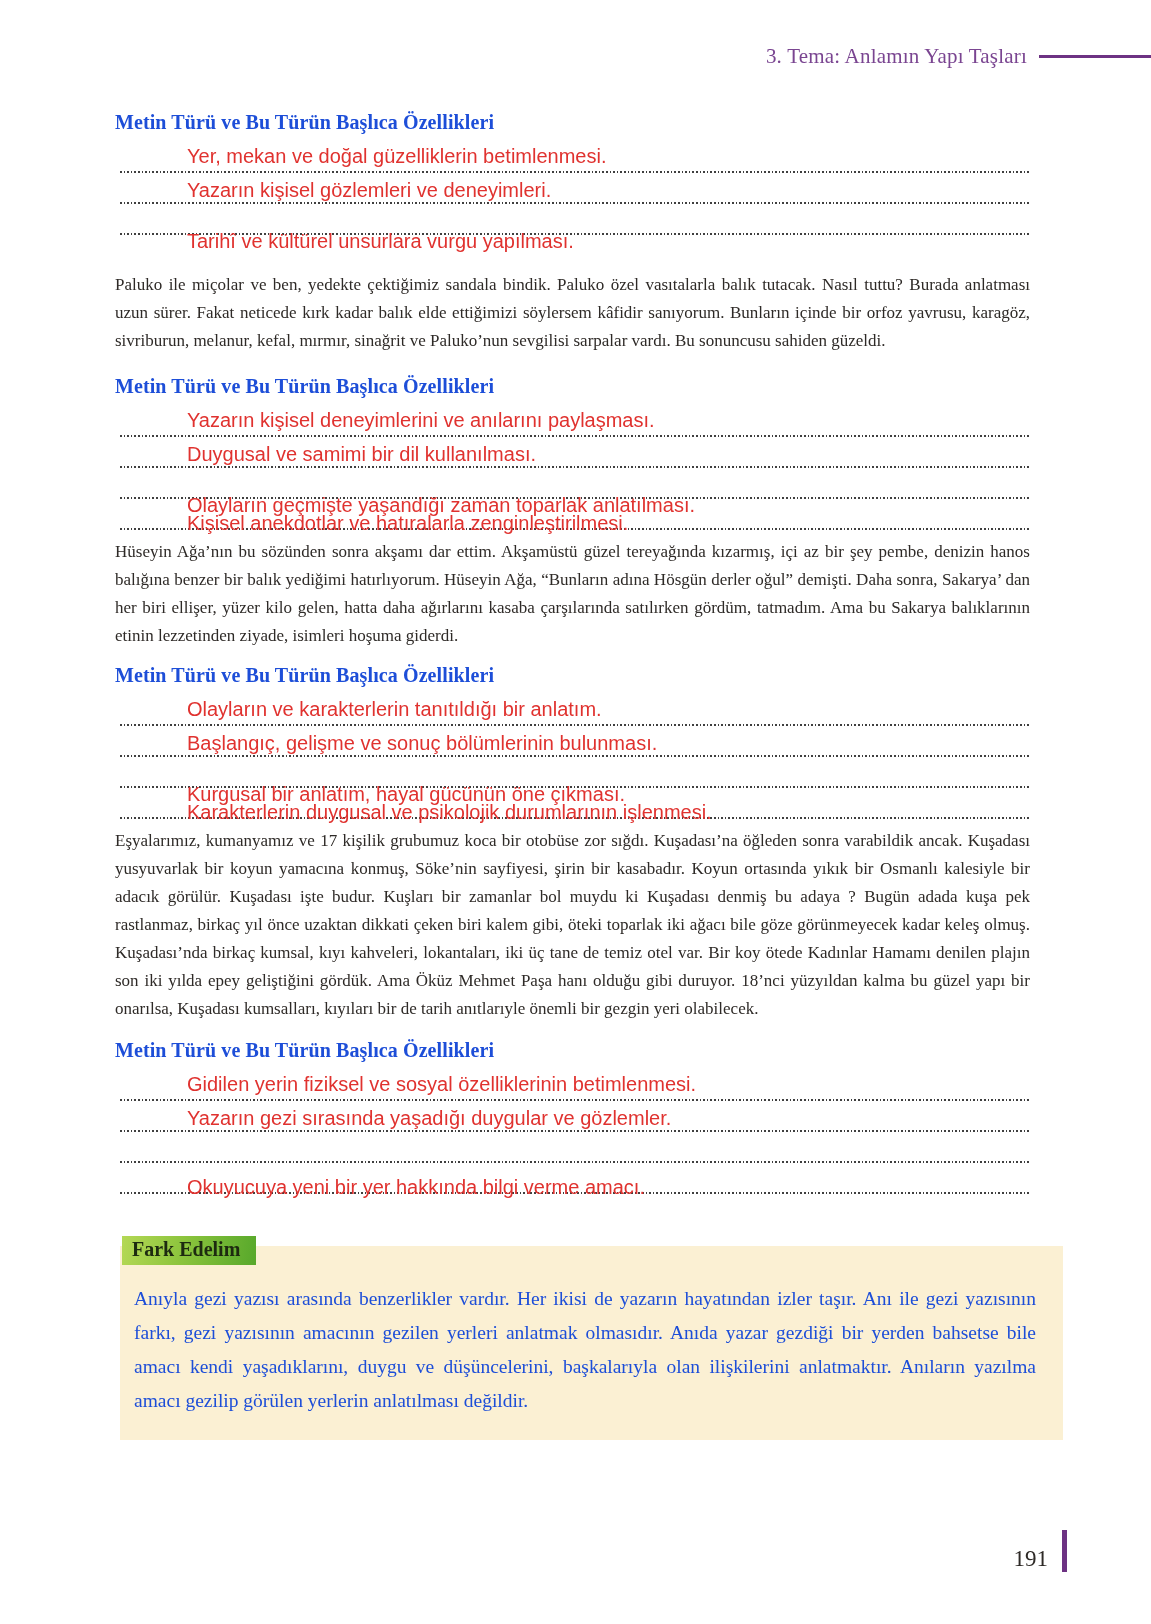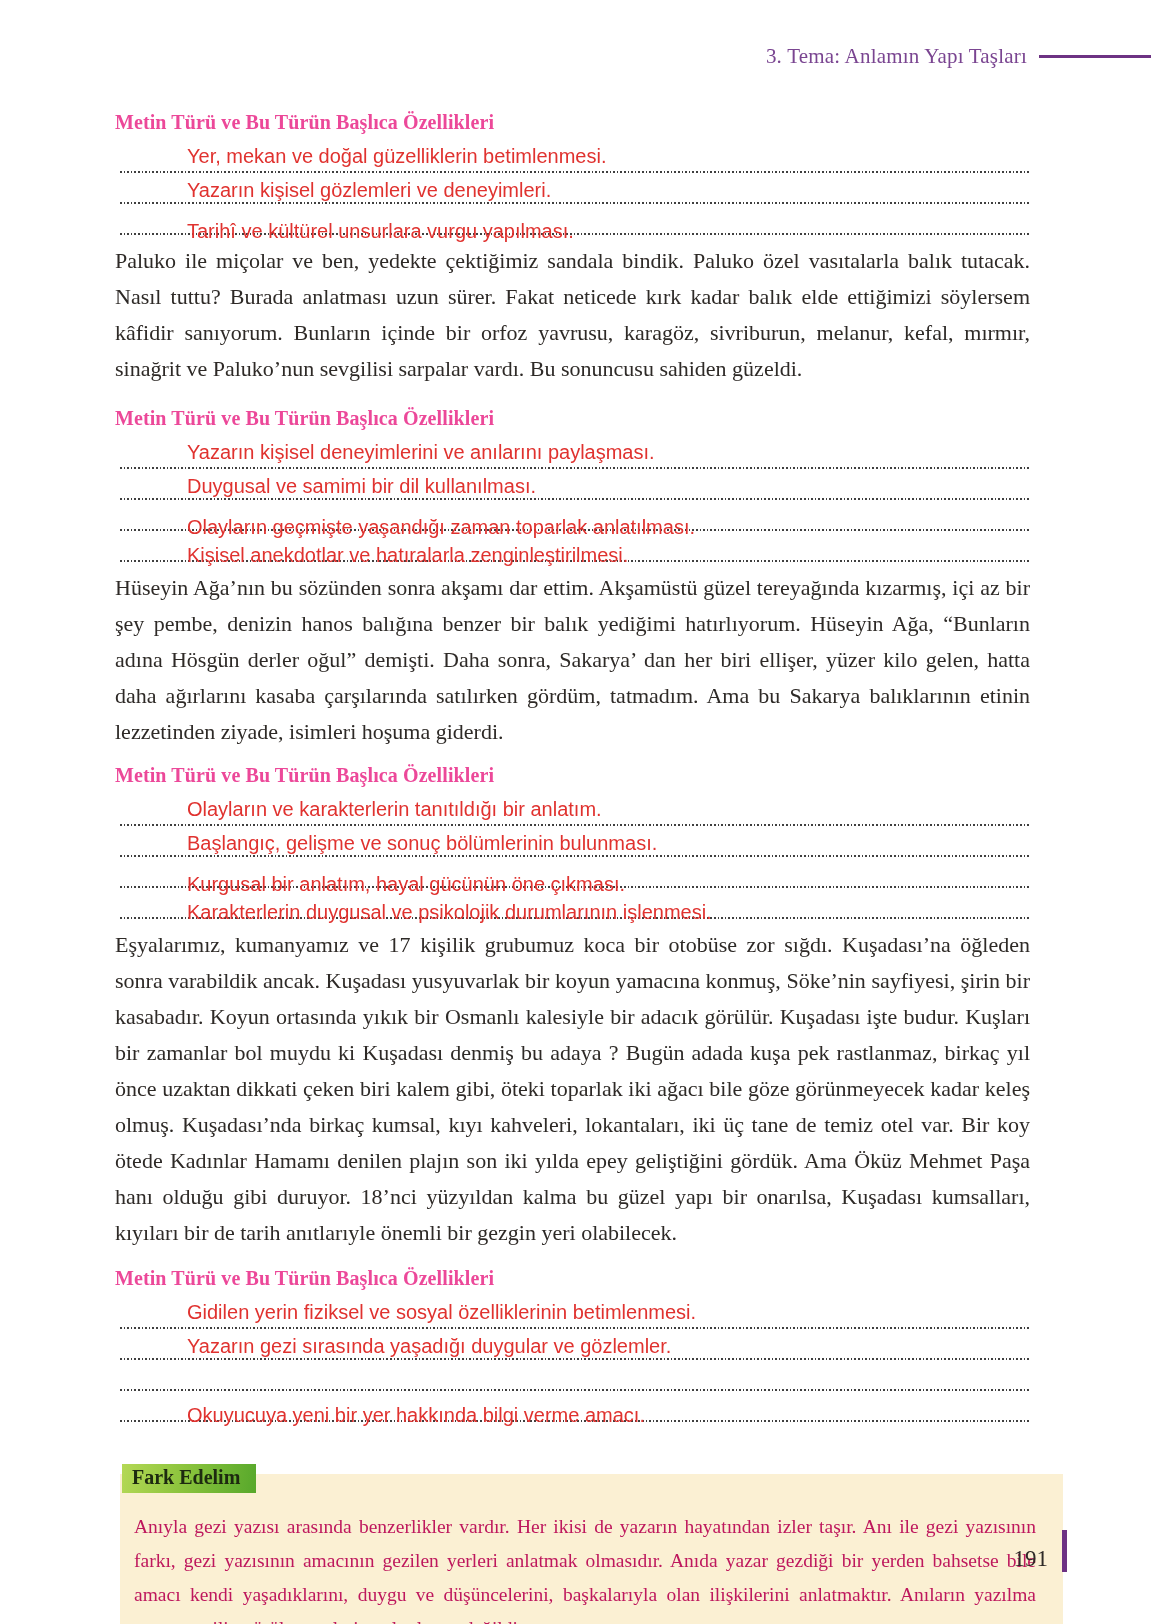--- a/index.html
+++ b/index.html
@@ -18,65 +18,65 @@
   }
   .page-header .theme-title {
     font-size:21px; color:#7a4591; letter-spacing:0.2px;
   }
   .page-header .theme-rule {
     width:112px; height:3px; background:#6d3283; margin-left:12px;
   }
   
   .content { padding:0 121px 0 115px; }
   .sec-heading {
-    font-weight:bold; font-size:20px; color:#ec4899; letter-spacing:0.1px;
+    font-weight:bold; font-size:20px; color:#1d4ed8; letter-spacing:0.1px;
   }
   #h1 { margin-top:42px; }
   #h2 { margin-top:20px; }
   #h3 { margin-top:14px; }
   #h4 { margin-top:16px; }
   
   .answers { margin-top:8px; }
   .arow { position:relative; height:31px; }
   .arow .rule {
     position:absolute; left:5px; right:0; bottom:0; height:2px;
     background-image:repeating-linear-gradient(to right, #3f3f3f 0 1.5px, transparent 1.5px 3.6px);
     background-size:100% 2px; background-repeat:no-repeat;
   }
   .arow .txt {
     position:absolute; left:72px;
     font-family:"Liberation Sans", sans-serif;
     font-size:20px; color:#e0322f; white-space:nowrap; z-index:2;
   }
   .o1 .txt { top:3px; }
   .o2 .txt { top:6px; }
-  .o3 .txt { top:16px; }
+  .o3 .txt { top:26px; }
   .o4 .txt { top:13px; }
   
   .para {
-    margin:8px 0 0 0; text-align:justify;
-    font-size:22px; line-height:36px; color:#2e2a27;
+    margin:36px 0 0 0; text-align:justify;
+    font-size:17px; line-height:28px; color:#2e2a27;
   }
   .para.tight { margin-top:8px; }
   
   .note-box {
     position:relative;
     margin:52px 0 0 5px;
     width:943px; box-sizing:border-box;
     background:#fbf0d3;
     padding:36px 27px 22px 14px;
   }
   .note-label {
     position:absolute; top:-10px; left:2px;
     background:linear-gradient(100deg, #b4d855 0%, #8cc43d 45%, #57a82b 100%);
     padding:2px 16px 4px 10px;
     font-weight:bold; font-size:20px; color:#1d2a10;
   }
   .note-text {
-    text-align:justify; font-size:19.5px; line-height:34px; color:#be185d;
+    text-align:justify; font-size:19.5px; line-height:34px; color:#1d4ed8;
   }
   
   .footer {
     position:absolute; top:1530px; right:84px;
     display:flex; align-items:flex-end;
   }
   .footer .pnum { font-size:23px; color:#2e2a27; }
   .footer .pbar { width:5px; height:42px; background:#6d3283; margin-left:14px; }
 </style>
 </head>

